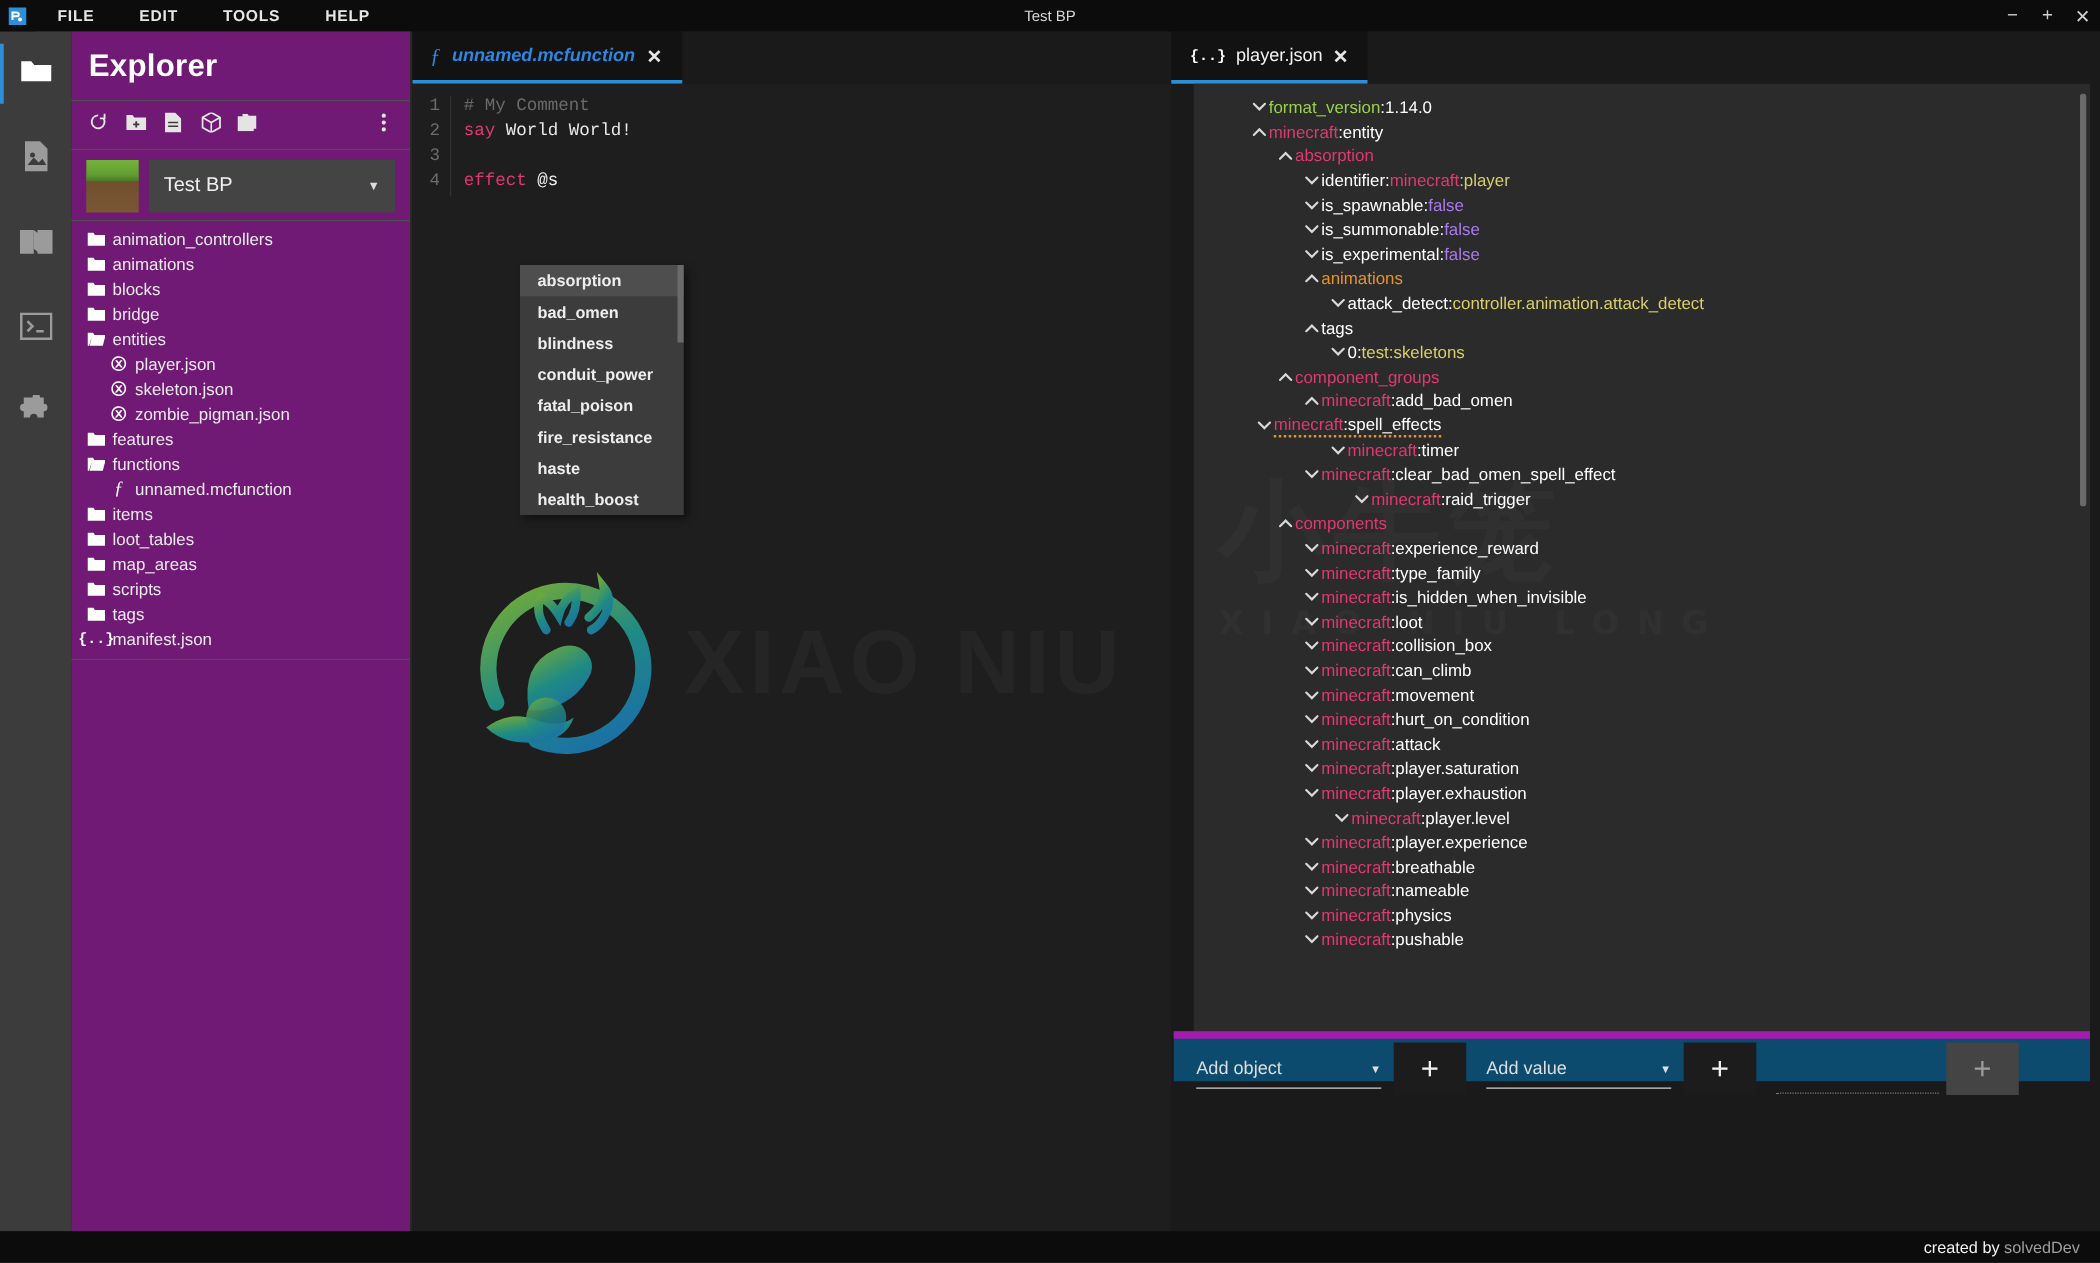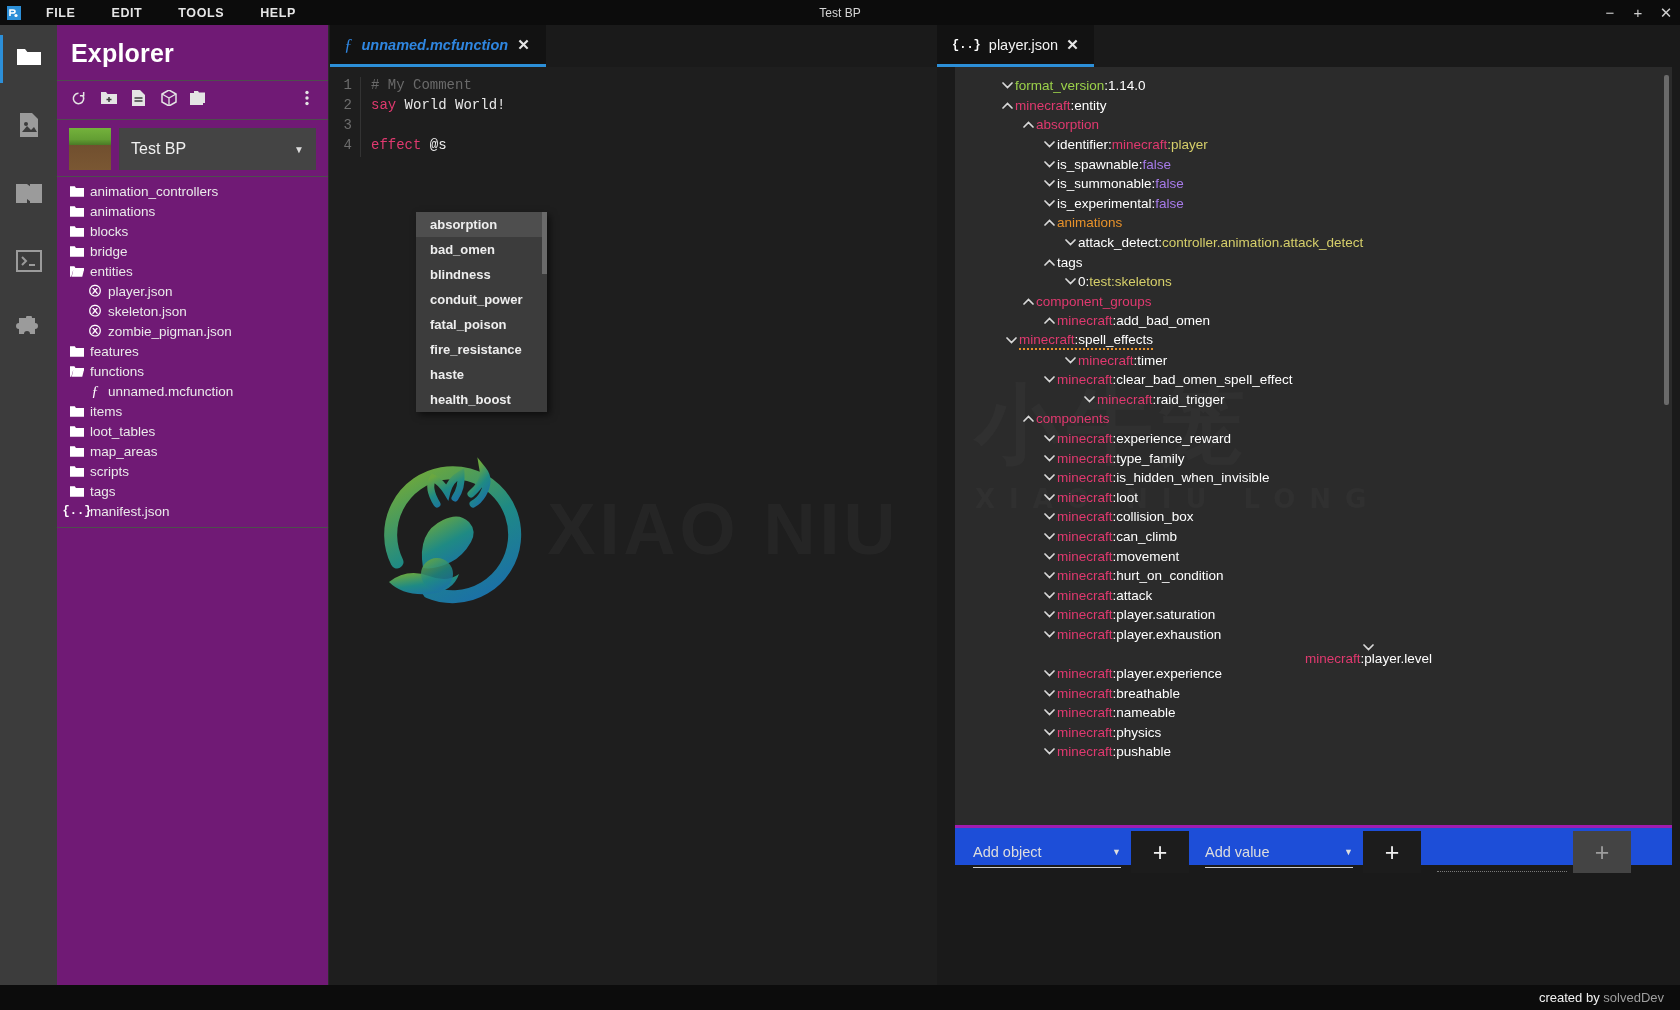--- a/index.html
+++ b/index.html
@@ -229,22 +229,22 @@
   .json-watermark {
     position:absolute; left:20px; top:300px;
     font-size:86px; font-weight:bold; color: rgba(255,255,255,.028);
     letter-spacing: 6px; pointer-events:none; z-index:1;
     font-family:"DejaVu Sans", sans-serif;
   }
   .json-watermark small { display:block; font-size:26px; letter-spacing:14px; }
 
   
   .addbar {
-    position:absolute; left:18px; right:8px; bottom:120px; height:40px;
-    background:#1d4ed8; border-top:3px solid #a21caf;
+    position:absolute; left:2px; right:8px; bottom:120px; height:40px;
+    background:#0c4a6e; border-top:6px solid #a21caf;
   }
   .addbar-inner {
     position:absolute; left:18px; right:12px; top:-4px; height:56px;
     display:flex; align-items:center; gap:0;
   }
   .select-field {
     width:148px; margin-right:10px; position:relative;
     border-bottom:1px solid #cfcfcf; height:32px;
     display:flex; align-items:center; cursor:pointer;
   }
@@ -864,21 +864,21 @@
             <span><span class="k-ns">minecraft</span><span class="k-plain">:player.saturation</span></span>
           </div>
           <div class="jrow" style="padding-left: 86px;">
             <span class="chev">
               <svg width="11" height="7" viewBox="0 0 11 7">
                 <path d="M1 1L5.5 5.5 10 1" fill="none" stroke="#d8d8d8" stroke-width="1.7" stroke-linecap="round"></path>
               </svg>
             </span>
             <span><span class="k-ns">minecraft</span><span class="k-plain">:player.exhaustion</span></span>
           </div>
-          <div class="jrow" style="padding-left: 110px; flex-direction: column;">
+          <div class="jrow" style="padding-left: 110px;">
             <span class="chev">
               <svg width="11" height="7" viewBox="0 0 11 7">
                 <path d="M1 1L5.5 5.5 10 1" fill="none" stroke="#d8d8d8" stroke-width="1.7" stroke-linecap="round"></path>
               </svg>
             </span>
             <span><span class="k-ns">minecraft</span><span class="k-plain">:player.level</span></span>
           </div>
           <div class="jrow" style="padding-left: 86px;">
             <span class="chev">
               <svg width="11" height="7" viewBox="0 0 11 7">

